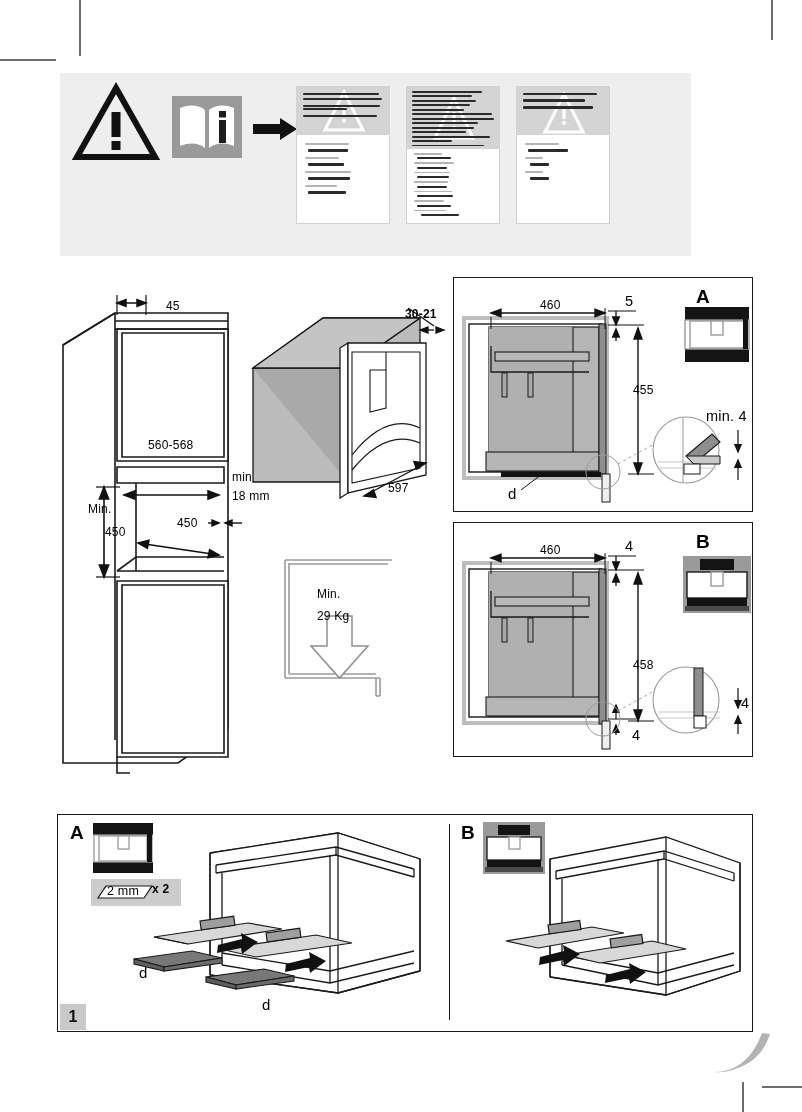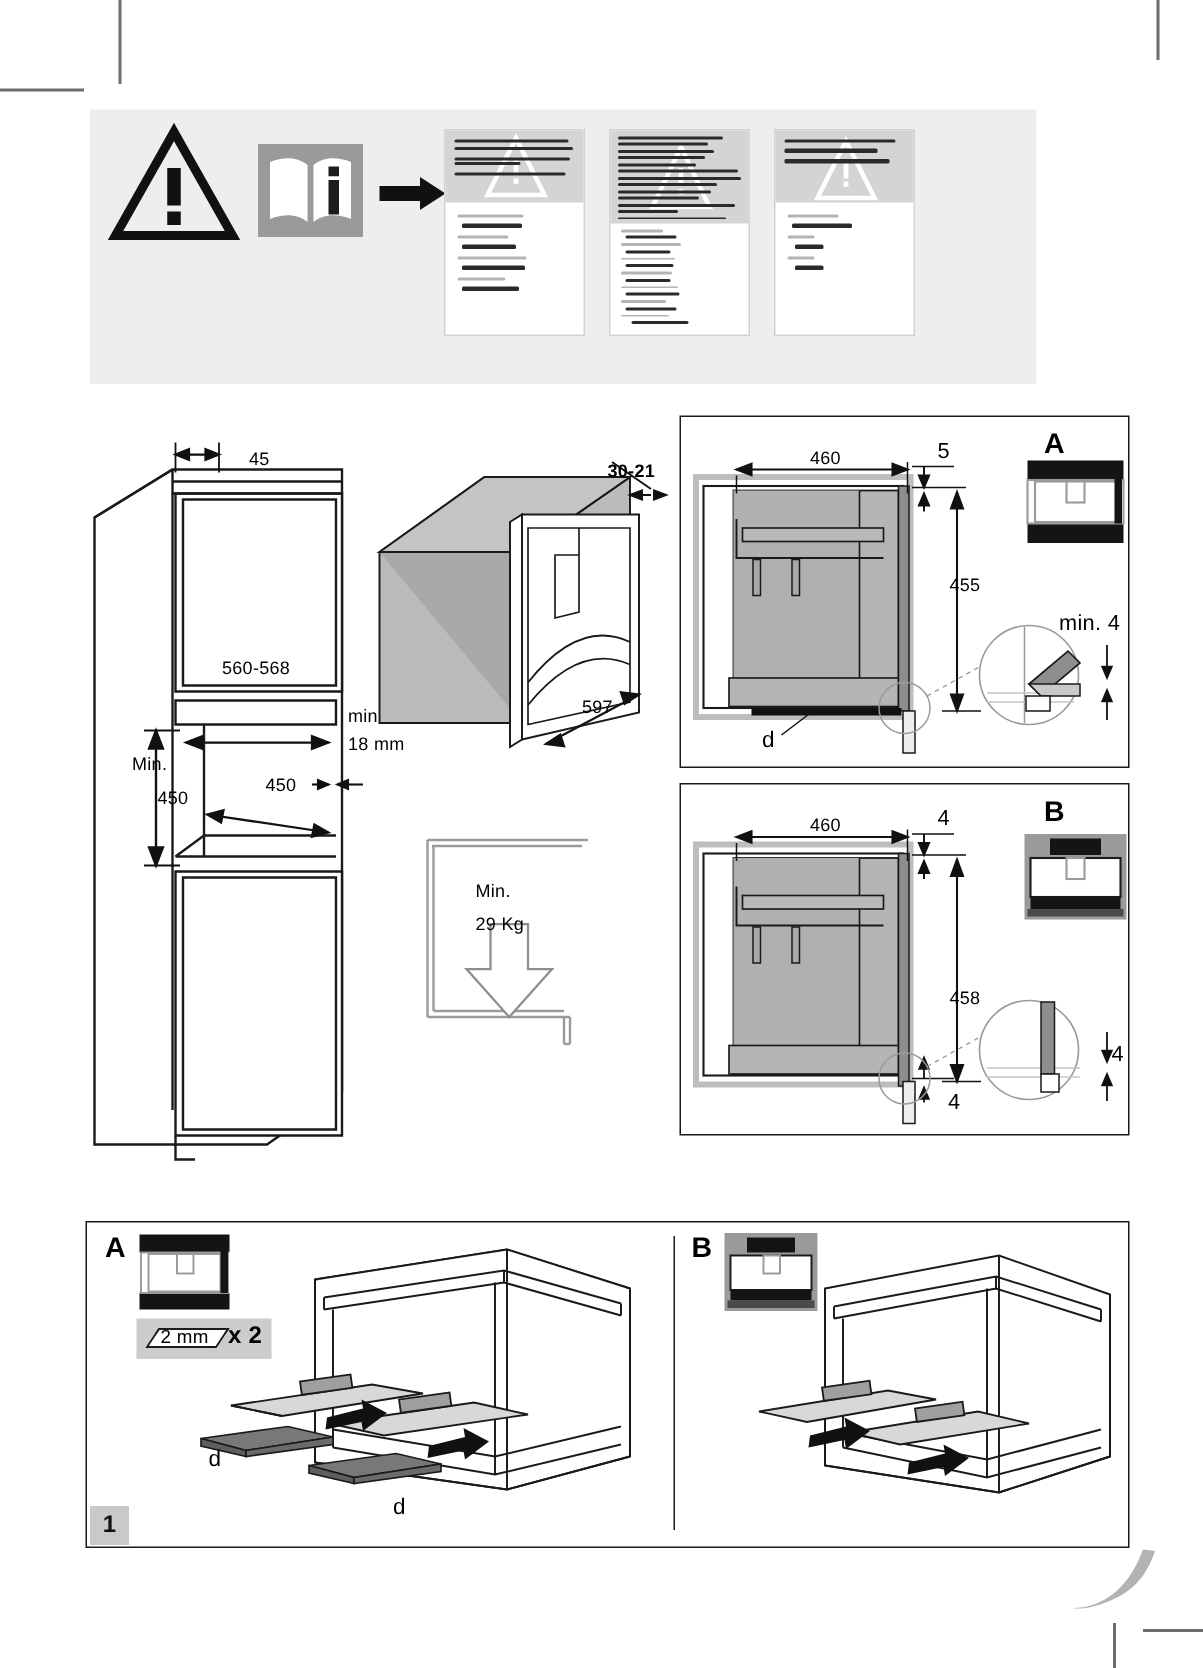--- a/index.html
+++ b/index.html
@@ -236,21 +236,21 @@
   </g>
 
   <g stroke="#111" stroke-width="1.4" fill="#111">
     <path d="M116 196 L178 163" fill="none"></path>
     <path d="M116 196 l9.5 -6.2 l2.6 7.7 z"></path>
     <path d="M178 163 l-9.5 6.2 l-2.6 -7.7 z"></path>
   </g>
 </svg>
 
 <div class="dimtxt bold" style="left:405px;top:307px;">30-21</div>
-<div class="dimtxt" style="left:388px;top:464px;">597</div>
+<div class="dimtxt" style="left:388px;top:481px;">597</div>
 
 <svg class="abs" style="left:280px;top:556px;width:118px;height:145px;" viewBox="0 0 118 145">
   <g fill="none" stroke="#9a9a9a" stroke-width="1.6">
     <path d="M5 4 L112 4"></path>
     <path d="M5 4 L5 122"></path>
     <path d="M5 122 L100 122"></path>
     <path d="M100 122 L100 140"></path>
     <path d="M8 8 L108 8"></path>
     <path d="M9 8 L9 118"></path>
     <path d="M9 118 L96 118"></path>
@@ -448,21 +448,21 @@
   <rect x="55" y="12" width="5" height="28" fill="#141414"></rect>
 </svg>
 
 <div class="shimbox" style="left:91px;top:879px;width:90px;height:27px;">
   <svg style="margin-left:6px;width:56px;height:17px;" viewBox="0 0 56 17">
     <path d="M9 2 L55 2 L47 14 L1 14 Z" fill="#ffffff" stroke="#1a1a1a" stroke-width="1.2"></path>
     <path d="M9 2 L7 5 M55 2 L53 5" stroke="#1a1a1a" stroke-width="1" fill="none"></path>
   </svg>
 </div>
 <div class="dimtxt sm" style="left:107px;top:884px;font-size:12.5px;">2 mm</div>
-<div class="dimtxt bold" style="left:152px;top:882px;font-size:16px;">x 2</div>
+<div class="dimtxt bold" style="left:152px;top:882px;font-size:12px;">x 2</div>
 
 <svg class="abs" style="left:130px;top:825px;width:310px;height:190px;" viewBox="0 0 310 190">
   <g fill="none" stroke="#1a1a1a" stroke-width="1.3" stroke-linejoin="miter">
 
     <path d="M80 28 L208 8 L290 34 L290 146 L208 168 L80 150 Z" fill="#ffffff"></path>
     <path d="M80 28 L208 8 L290 34" fill="#ffffff"></path>
     <path d="M208 8 L208 168"></path>
     <path d="M80 28 L80 150"></path>
     <path d="M290 34 L290 146"></path>
 

